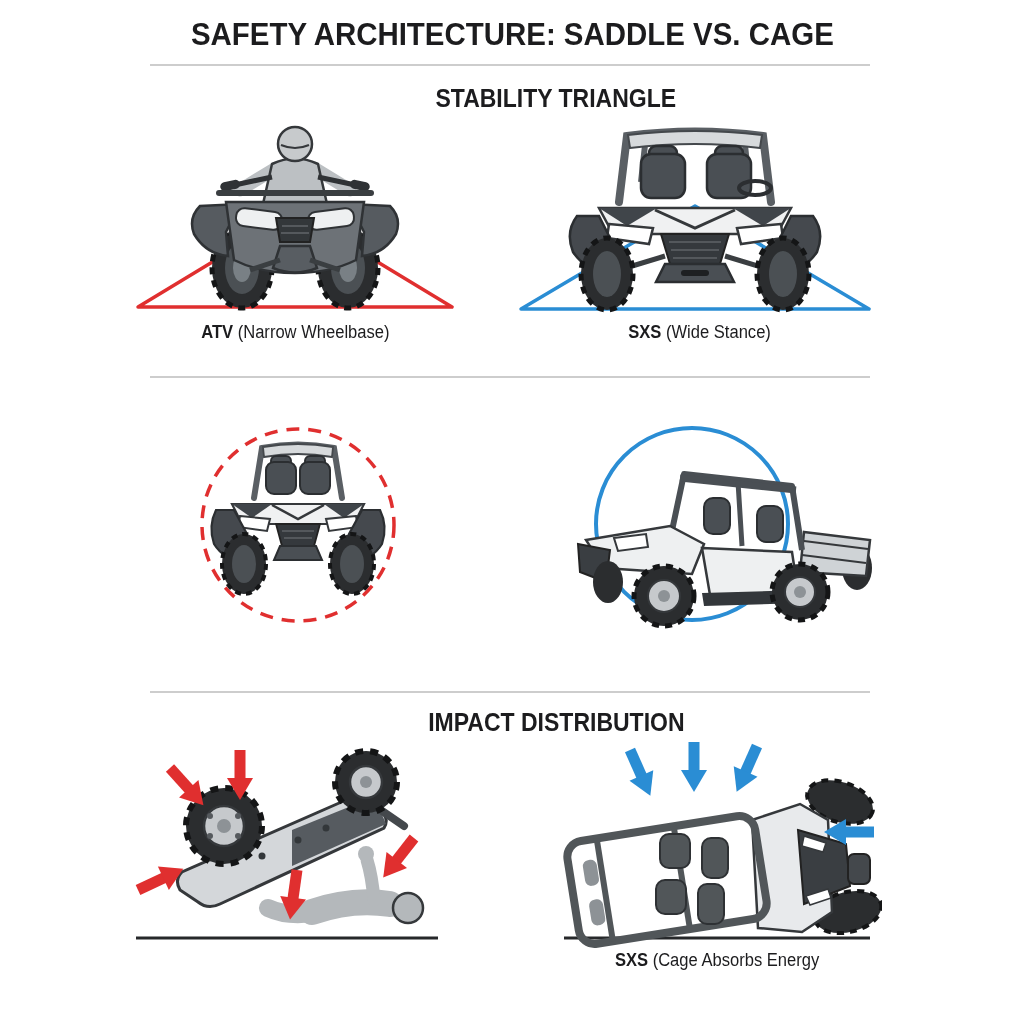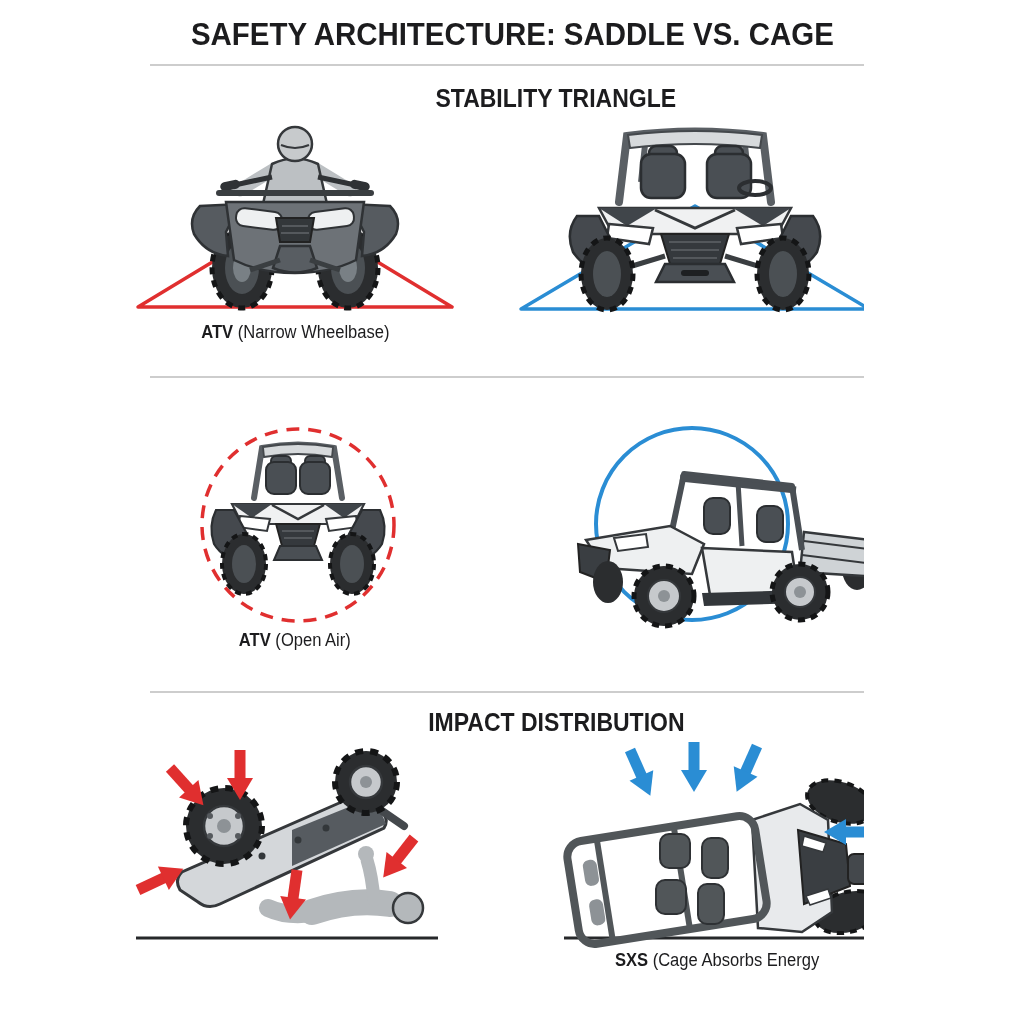--- a/index.html
+++ b/index.html
@@ -1,17 +1,17 @@
 <!DOCTYPE html>
 <html><head>
 <meta charset="utf-8">
 <style>
   html,body{margin:0;padding:0;background:#fff;}
   .canvas{position:relative;width:864px;height:1024px;background:#ffffff;overflow:hidden;
-          font-family:"Liberation Sans", sans-serif;color:#1c1c1e;}
+          font-family:"Liberation Sans", sans-serif;color:#1c1c1e;padding-left:48px;}
   .ctext{position:absolute;text-align:center;}
   .squeeze{display:inline-block;transform:scaleX(.92);transform-origin:center;white-space:nowrap;}
   .title{top:16px;left:0;width:1024px;font-size:32px;font-weight:700;}
   .divider{position:absolute;left:150px;width:720px;height:2px;background:#cdcdcd;}
   .sec-heading{left:12px;width:1024px;font-size:25px;font-weight:700;margin-left:32px;}
   .fig-label{font-size:18px;font-weight:400;}
   .fig-label .b{font-weight:700;}
   svg{position:absolute;display:block;}
 </style>
 </head>
@@ -102,20 +102,23 @@
       <path d="M104 150 L150 136 M256 150 L210 136" stroke="#3a3e41" stroke-width="5"></path>
     </g>
 
     <g>
       <ellipse cx="92" cy="154" rx="26" ry="36" fill="#2b2d2f" stroke="#141516" stroke-width="5" stroke-dasharray="7 6"></ellipse>
       <ellipse cx="92" cy="154" rx="14" ry="23" fill="#4b5054"></ellipse>
       <ellipse cx="268" cy="154" rx="26" ry="36" fill="#2b2d2f" stroke="#141516" stroke-width="5" stroke-dasharray="7 6"></ellipse>
       <ellipse cx="268" cy="154" rx="14" ry="23" fill="#4b5054"></ellipse>
     </g>
   </svg>
+  <div class="ctext fig-label" style="left:520px;top:322px;width:360px">
+    <span class="squeeze"><span class="b">SXS</span><span> (Wide Stance)</span></span>
+  </div>
 
   <div class="divider" style="top:376px"></div>
 
 
   <svg style="left:168px;top:426px" width="260" height="204" viewBox="0 0 260 204">
     <circle cx="130" cy="99" r="96" fill="none" stroke="#e02f2f" stroke-width="3.5" stroke-dasharray="13 9"></circle>
     <g>
       <path d="M86 72 L94 22 Q130 15 166 22 L174 72" fill="none" stroke="#5a5f64" stroke-width="6" stroke-linecap="round"></path>
       <path d="M113 21 L110 52 M147 21 L150 52" stroke="#5a5f64" stroke-width="4.5"></path>
       <path d="M95 21 Q130 15 165 21 L164 31 Q130 25 96 31 Z" fill="#d7dadc" stroke="#44484c" stroke-width="1.8"></path>
@@ -135,23 +138,20 @@
       <path d="M114 105 h32 M116 112 h28" stroke="#54585c" stroke-width="1.8"></path>
       <path d="M112 120 h36 l6 14 h-48 z" fill="#4a4f54" stroke="#2b2e31" stroke-width="2"></path>
       <path d="M48 84 Q40 100 46 118 Q56 134 76 136 L79 108 L66 84 Z" fill="#45494e" stroke="#2b2e31" stroke-width="2.2"></path>
       <path d="M212 84 Q220 100 214 118 Q204 134 184 136 L181 108 L194 84 Z" fill="#45494e" stroke="#2b2e31" stroke-width="2.2"></path>
       <ellipse cx="76" cy="138" rx="22" ry="30" fill="#2b2d2f" stroke="#141516" stroke-width="4" stroke-dasharray="6 5"></ellipse>
       <ellipse cx="76" cy="138" rx="12" ry="19" fill="#4b5054"></ellipse>
       <ellipse cx="184" cy="138" rx="22" ry="30" fill="#2b2d2f" stroke="#141516" stroke-width="4" stroke-dasharray="6 5"></ellipse>
       <ellipse cx="184" cy="138" rx="12" ry="19" fill="#4b5054"></ellipse>
     </g>
   </svg>
-  <div class="ctext fig-label" style="left:165px;top:630px;width:260px">
-    <span class="squeeze"><span class="b">ATV</span><span> (Open Air)</span></span>
-  </div>
 
   <svg style="left:552px;top:424px" width="330" height="206" viewBox="0 0 330 206">
     <circle cx="140" cy="100" r="96" fill="none" stroke="#2a8dd4" stroke-width="4"></circle>
     <g>
       <ellipse cx="305" cy="144" rx="15" ry="22" fill="#2b2d2f"></ellipse>
       <path d="M252 108 L318 116 L314 152 L248 148 Z" fill="#cfd3d6" stroke="#35383b" stroke-width="2.5"></path>
       <path d="M252 117 L316 125 M250 131 L314 139" stroke="#35383b" stroke-width="2"></path>
       <path d="M118 116 L132 50 L240 62 L250 126" fill="none" stroke="#4a4f54" stroke-width="6" stroke-linejoin="round"></path>
       <path d="M128 54 L244 66" stroke="#4a4f54" stroke-width="7"></path>
       <path d="M186 58 L190 122" stroke="#4a4f54" stroke-width="5"></path>

